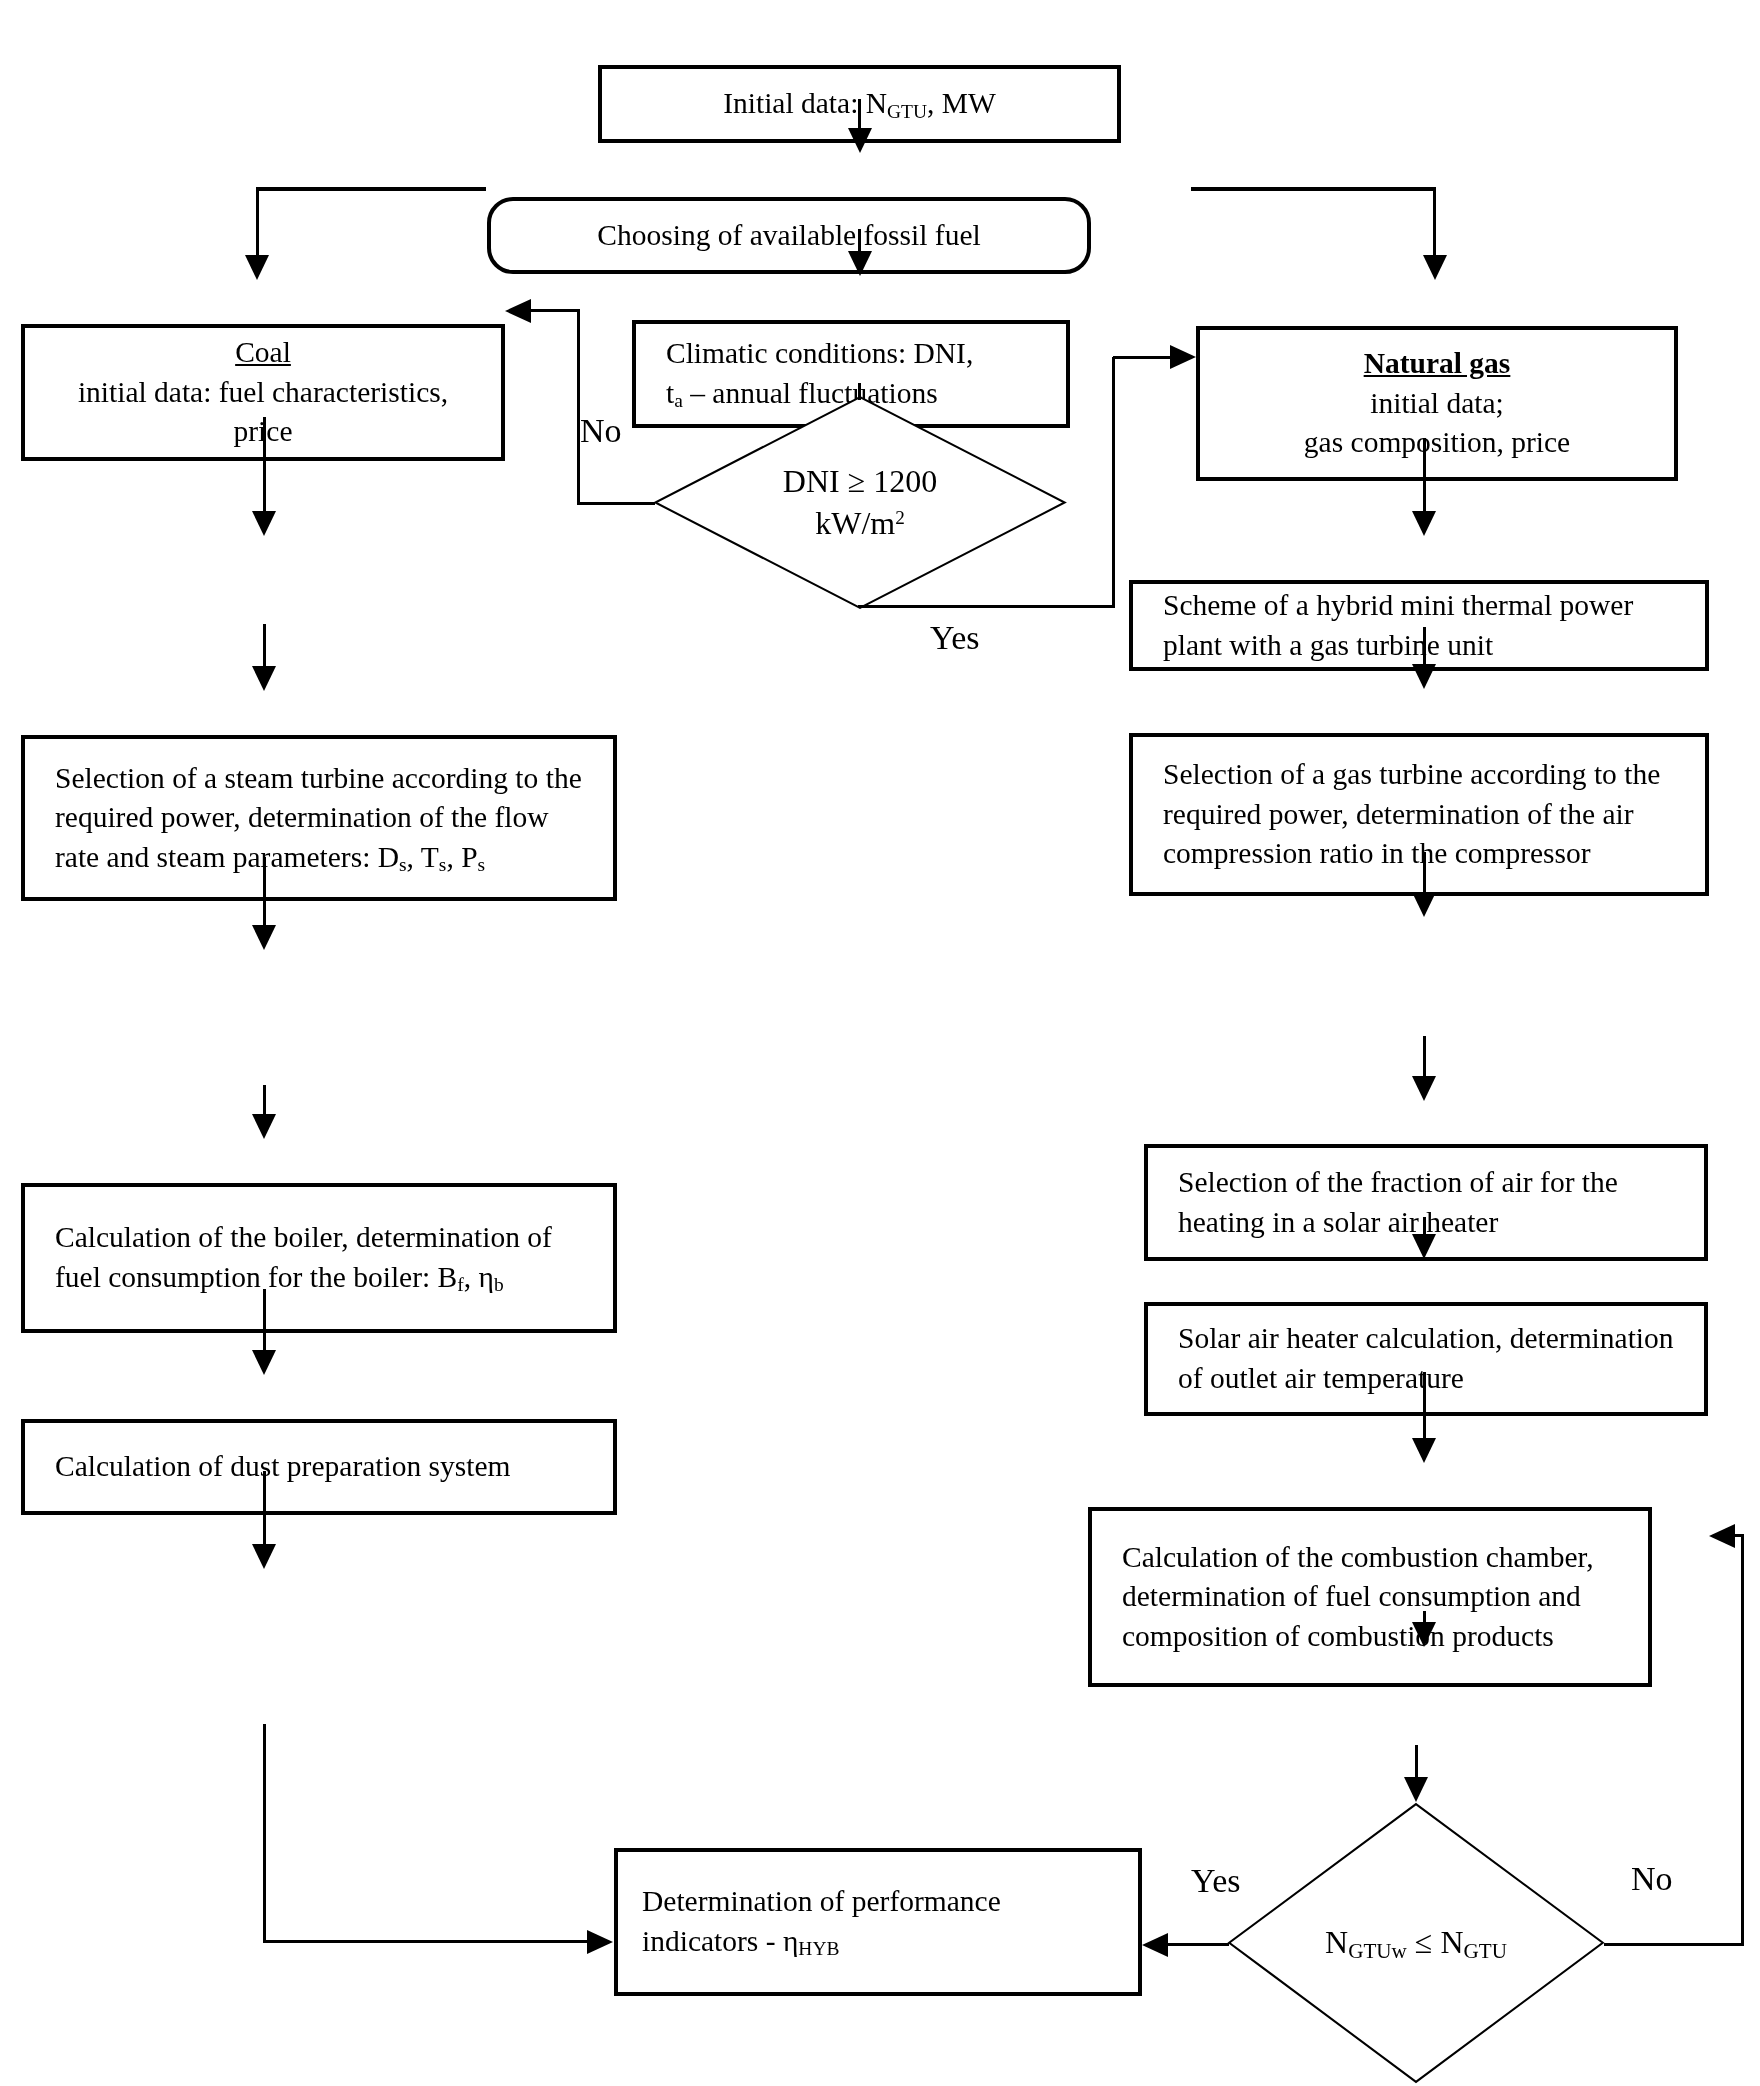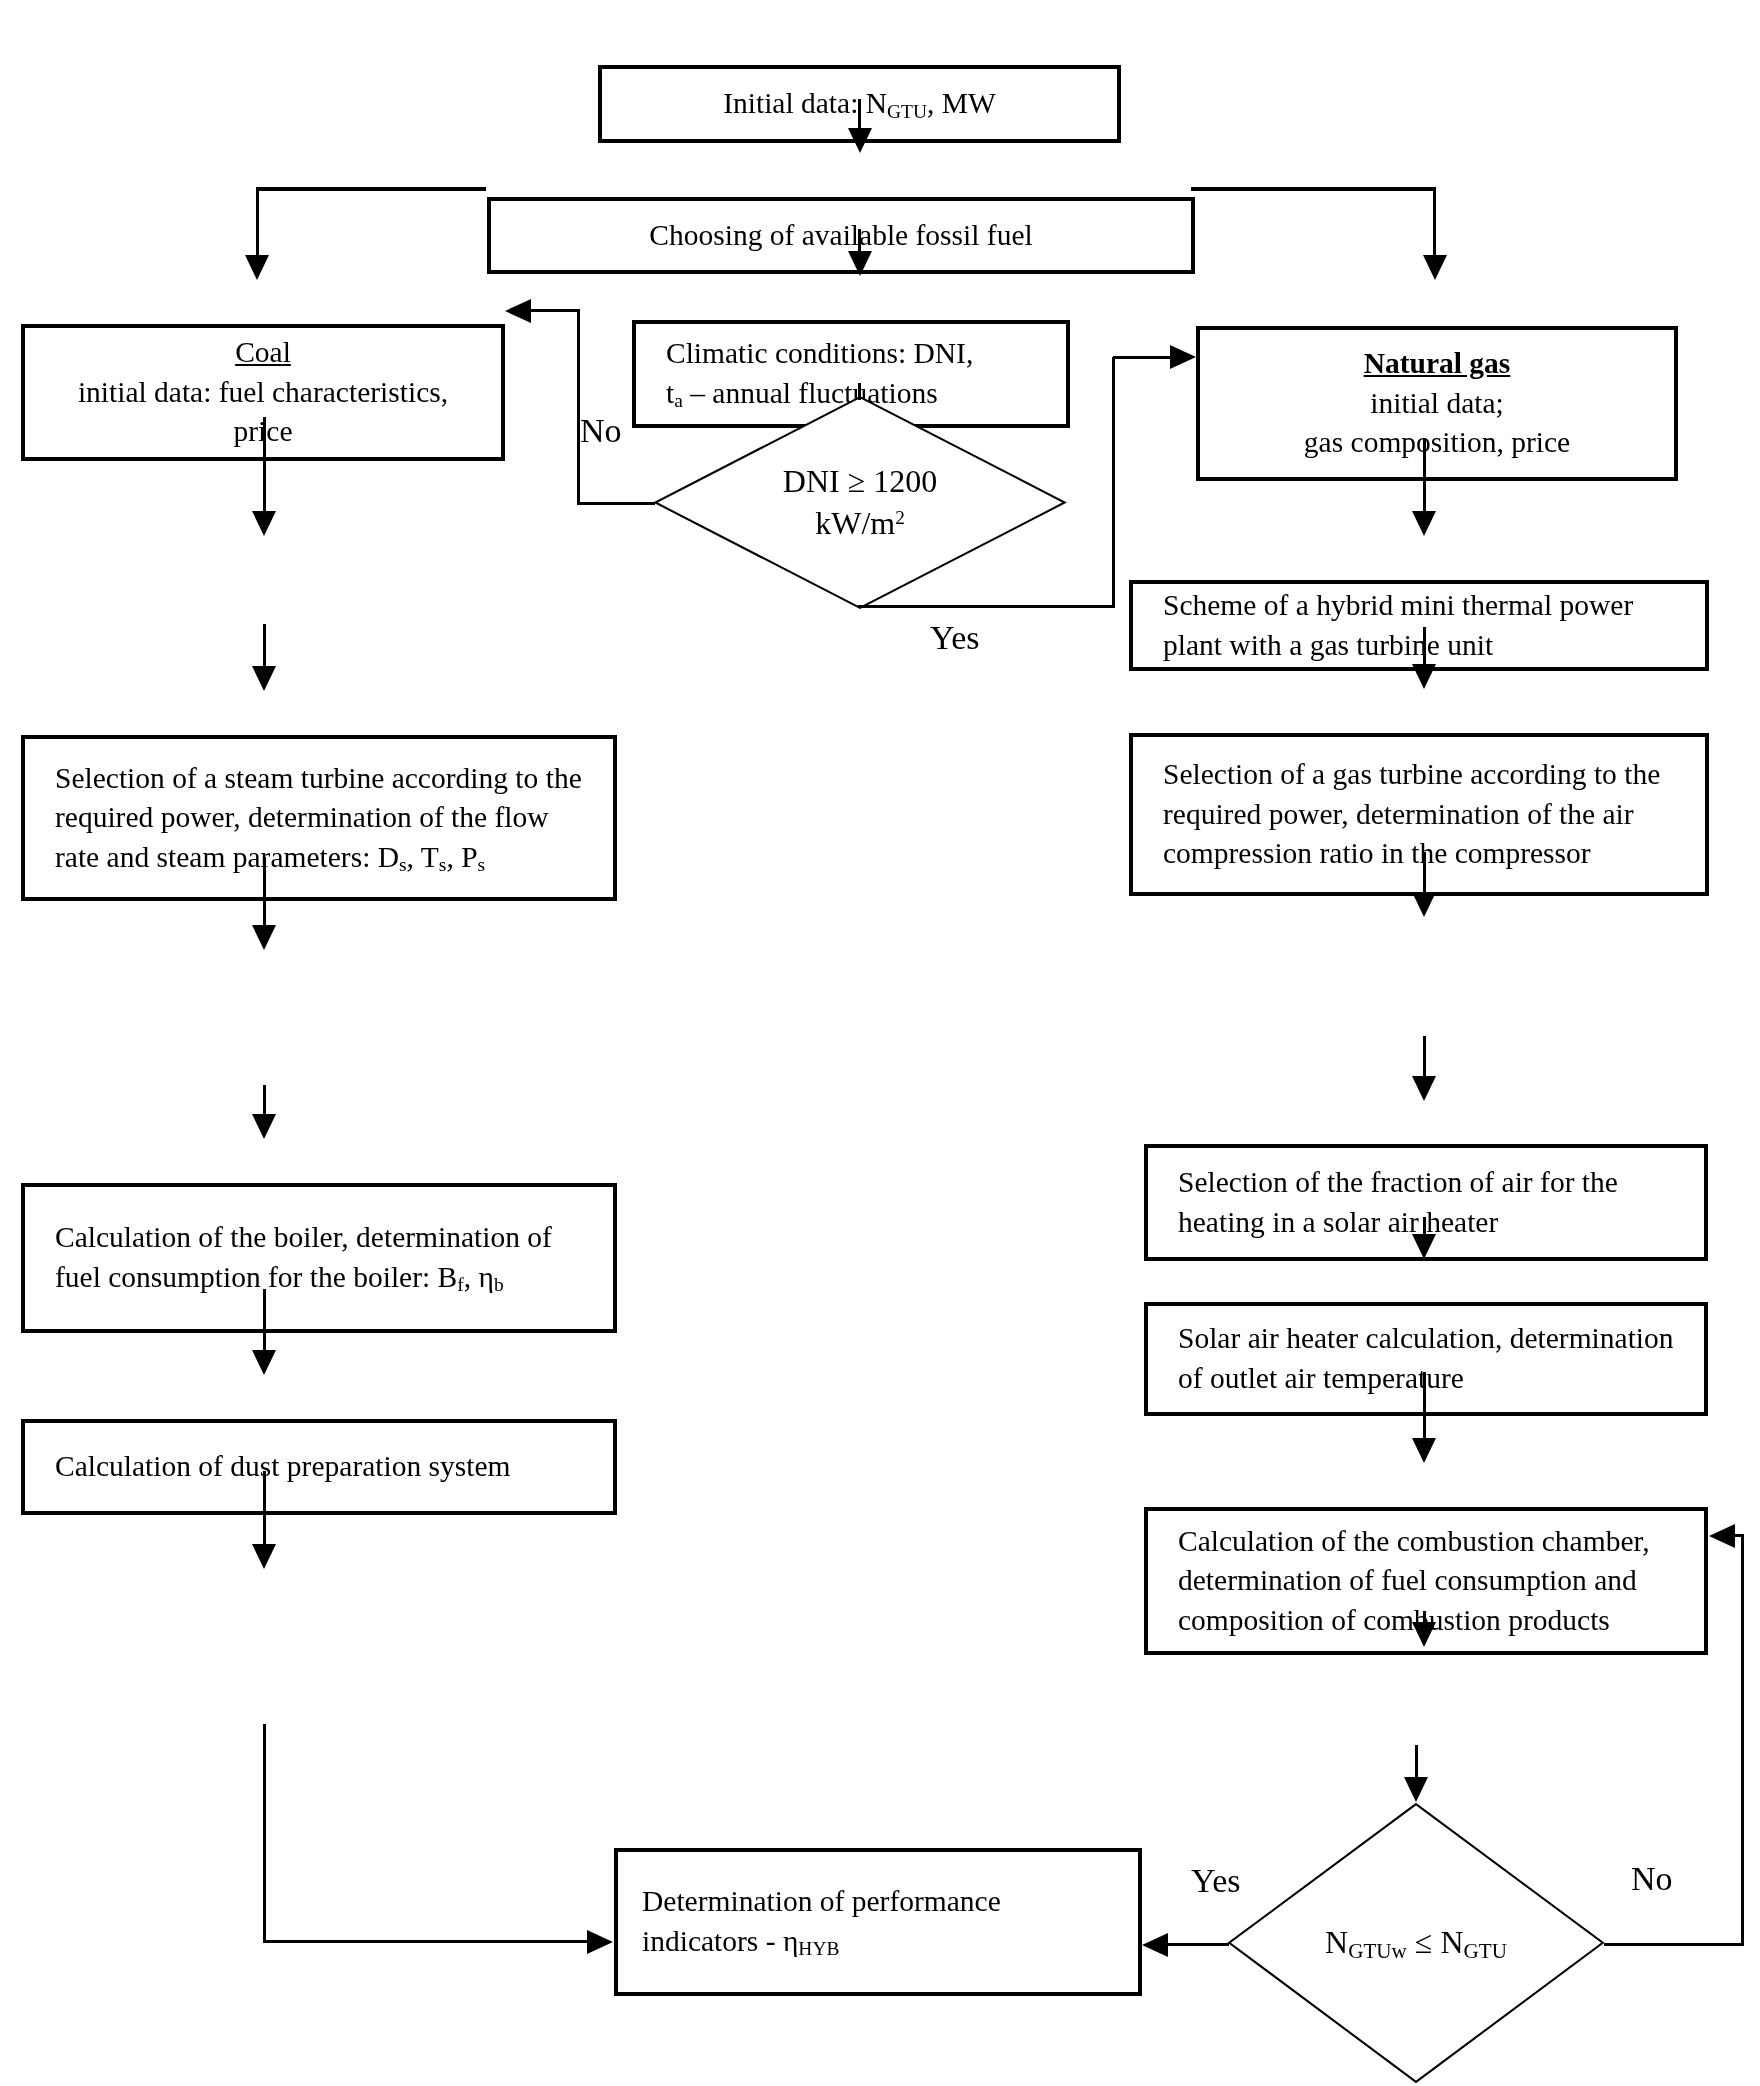--- a/index.html
+++ b/index.html
@@ -34,21 +34,21 @@
 </style>
 </head>
 <body>
 
 <div class="canvas">
 
   <div class="box center" style="left:598px;top:21px;width:523px;height:78px;">
     <div>Initial data: N<sub>GTU</sub>, MW</div>
   </div>
 
-  <div class="box center" style="left:487px;top:153px;width:708px;height:77px;">
+  <div class="box center" style="left:487px;top:153px;width:604px;height:77px;border-radius:26px;">
     <div>Choosing of available fossil fuel</div>
   </div>
 
   <div class="box center" style="left:21px;top:280px;width:484px;height:137px;">
     <div class="u">Coal</div>
     <div>initial data: fuel characteristics,</div>
     <div>price</div>
   </div>
 
   <div class="box leftal" style="left:632px;top:276px;width:438px;height:108px;">
@@ -97,21 +97,21 @@
 
   <div class="box leftal" style="left:21px;top:1375px;width:596px;height:96px;">
     <div>Calculation of dust preparation system</div>
   </div>
 
   <div class="box leftal" style="left:1144px;top:1258px;width:564px;height:114px;">
     <div>Solar air heater calculation, determination of outlet air temperature</div>
   </div>
 
 
-  <div class="box leftal" style="left:1144px;top:1463px;width:564px;height:148px;">
+  <div class="box leftal" style="left:1088px;top:1463px;width:564px;height:180px;">
     <div>Calculation of the combustion chamber, determination of fuel consumption and composition of combustion products</div>
   </div>
 
 
   <div class="diamond" style="left:1227px;top:1802px;width:378px;height:282px;">
     <svg width="378" height="282" viewBox="0 0 730 545">
       <polygon points="365,4 726,272 365,541 4,272" fill="#ffffff" stroke="#000000" stroke-width="4"></polygon>
     </svg>
     <div class="dtext">
       <div>N<sub>GTUw</sub> ≤ N<sub>GTU</sub></div>

